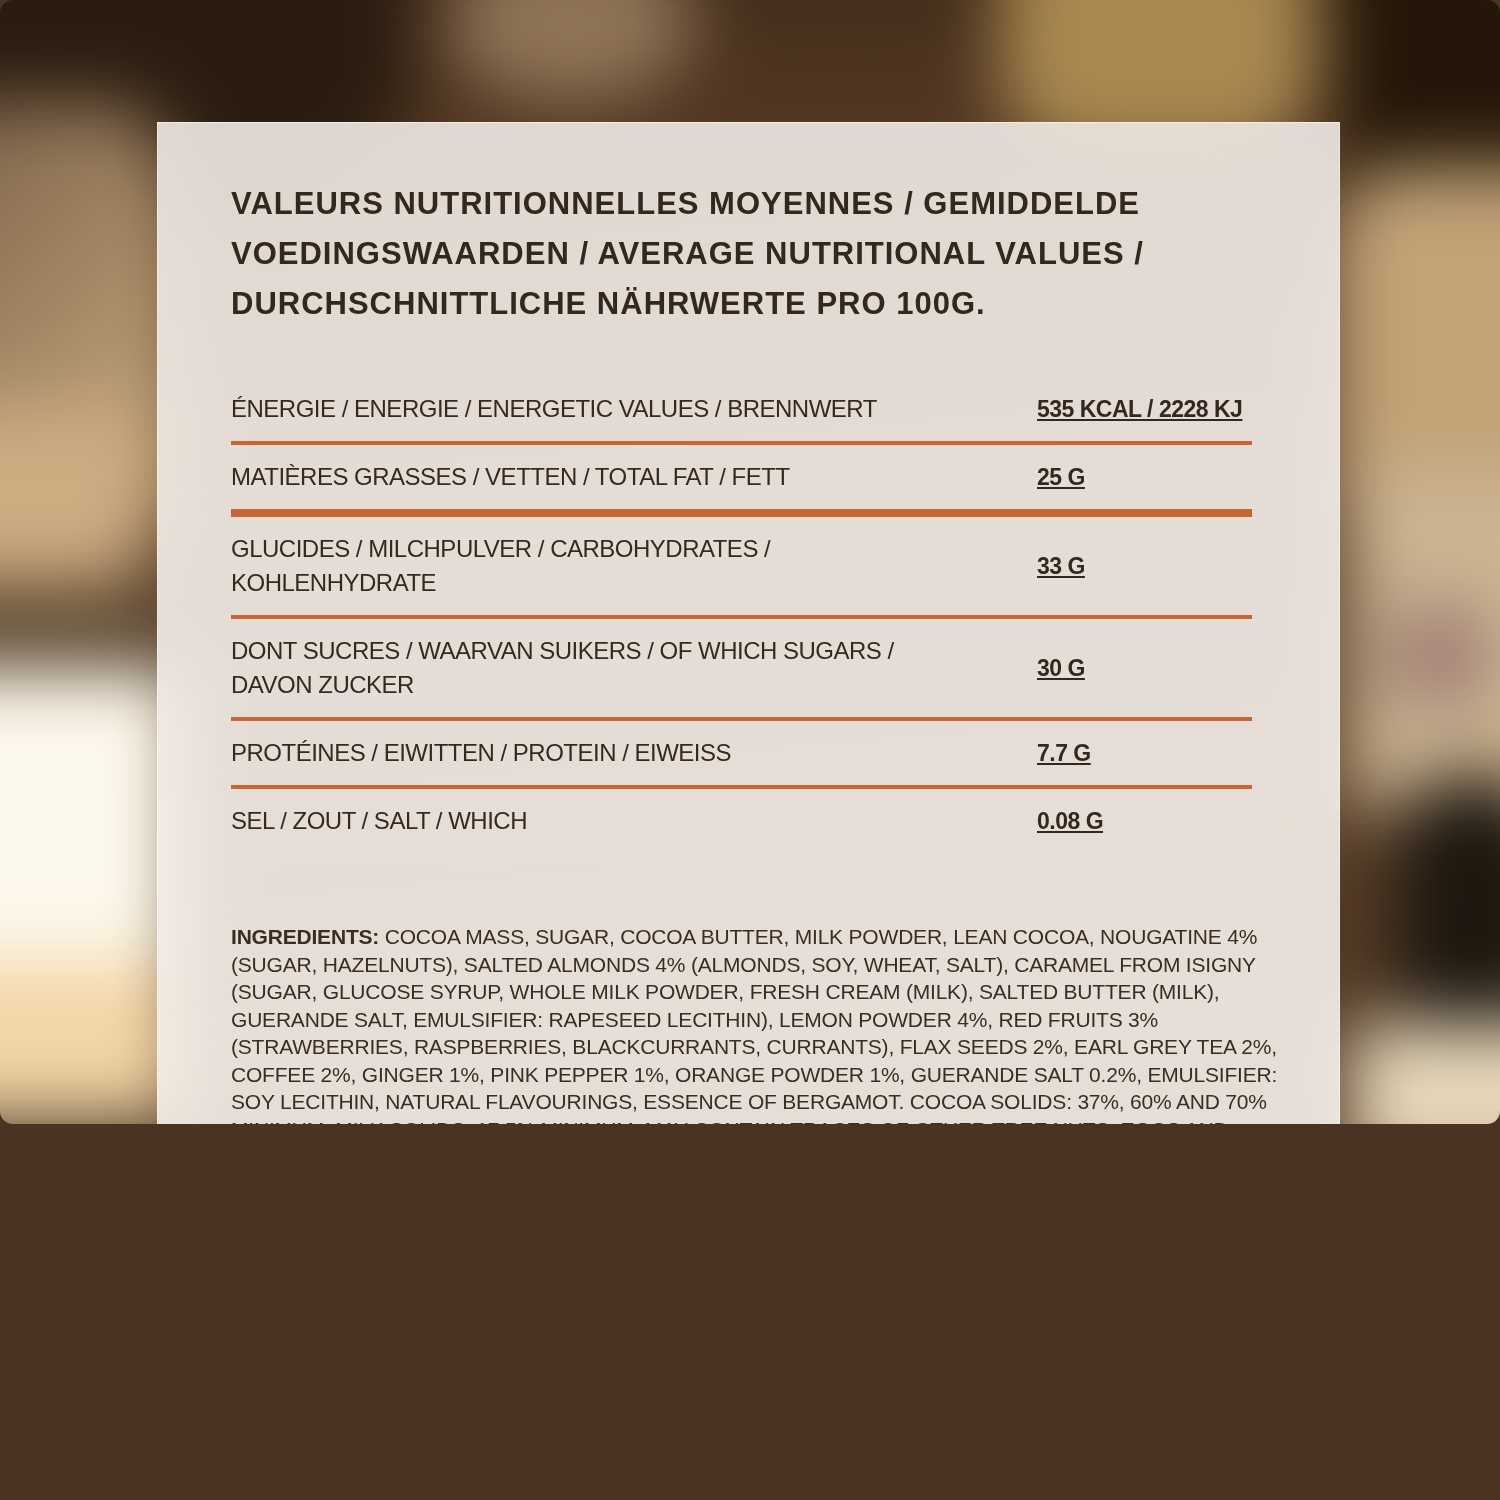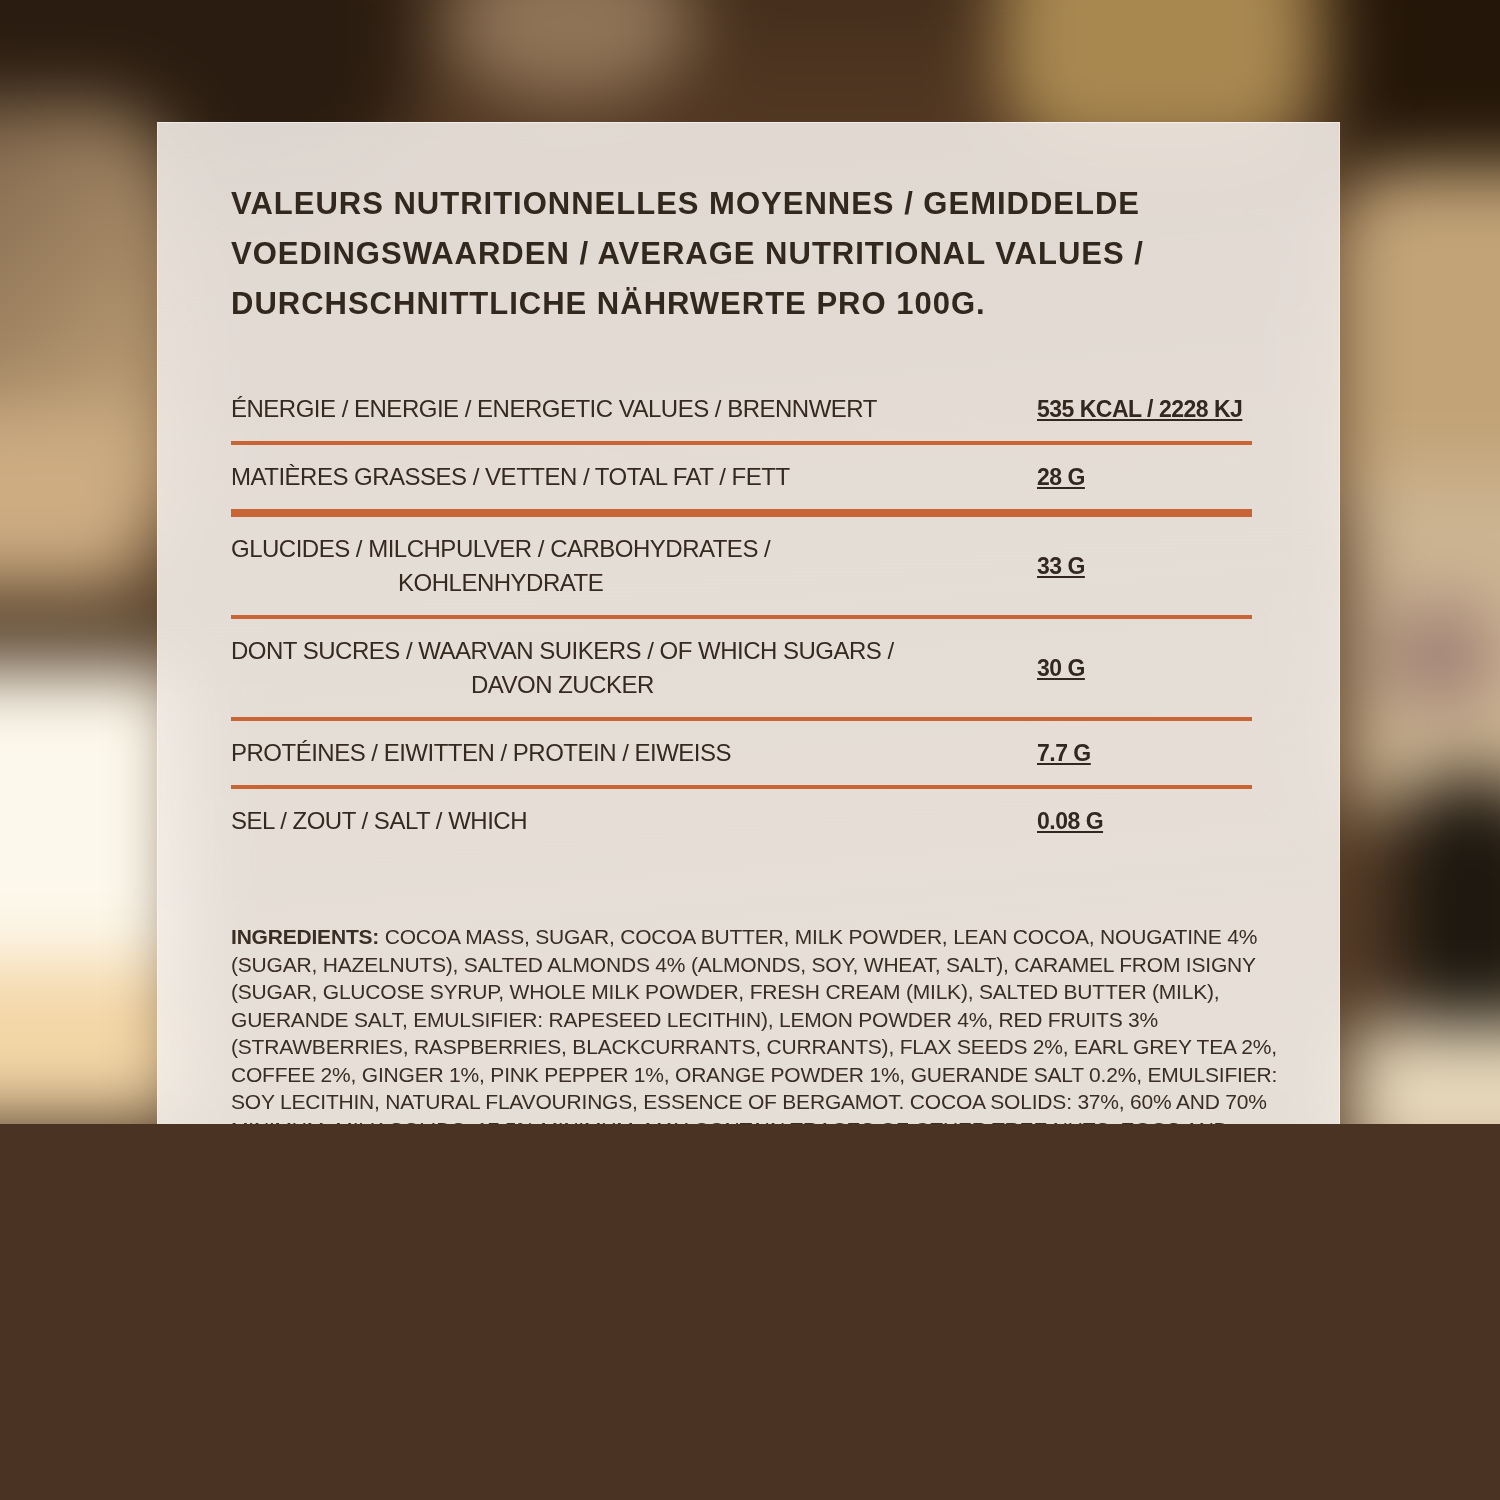--- a/index.html
+++ b/index.html
@@ -9,20 +9,21 @@
     height: 1500px;
     overflow: hidden;
     font-family: "Liberation Sans", "DejaVu Sans", sans-serif;
     background: #4a3322;
   }
   .stage {
     position: relative;
     width: 1500px;
     height: 1124px;
     overflow: hidden;
+    border-radius: 13px;
   }
   
   .bg {
     position: absolute;
     inset: 0;
     filter: blur(32px);
     transform: scale(1.09);
   }
   .bg div { position: absolute; }
   .b-base     { left:0; top:0; width:1500px; height:1500px;
@@ -87,21 +88,20 @@
     gap: 16px;
     padding: 15px 0;
   }
   .row-label {
     font-size: 24px;
     font-weight: 400;
     letter-spacing: -0.5px;
     line-height: 34px;
     white-space: pre-line;
     color: #362a20;
-    text-align: center;
   }
   .row-value {
     font-size: 23px;
     font-weight: 700;
     letter-spacing: -0.5px;
     white-space: nowrap;
     min-width: 215px;
     color: #332820;
     text-decoration: underline;
   }
@@ -162,21 +162,21 @@
     <div class="table">
 
       <div class="row">
         <div class="row-label">ÉNERGIE / ENERGIE / ENERGETIC VALUES / BRENNWERT</div>
         <div class="row-value">535 KCAL / 2228 KJ</div>
       </div>
       <hr class="divider">
 
       <div class="row">
         <div class="row-label">MATIÈRES GRASSES / VETTEN / TOTAL FAT / FETT</div>
-        <div class="row-value">28 G</div>
+        <div class="row-value">25 G</div>
       </div>
       <hr class="divider">
 
       <hr class="divider">
 
       <div class="row">
         <div class="row-label">GLUCIDES / MILCHPULVER / CARBOHYDRATES /
 KOHLENHYDRATE</div>
         <div class="row-value">33 G</div>
       </div>

